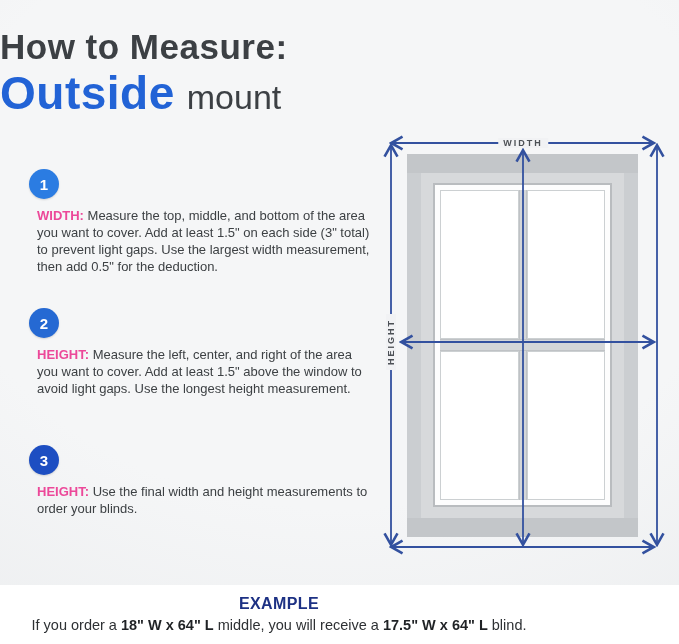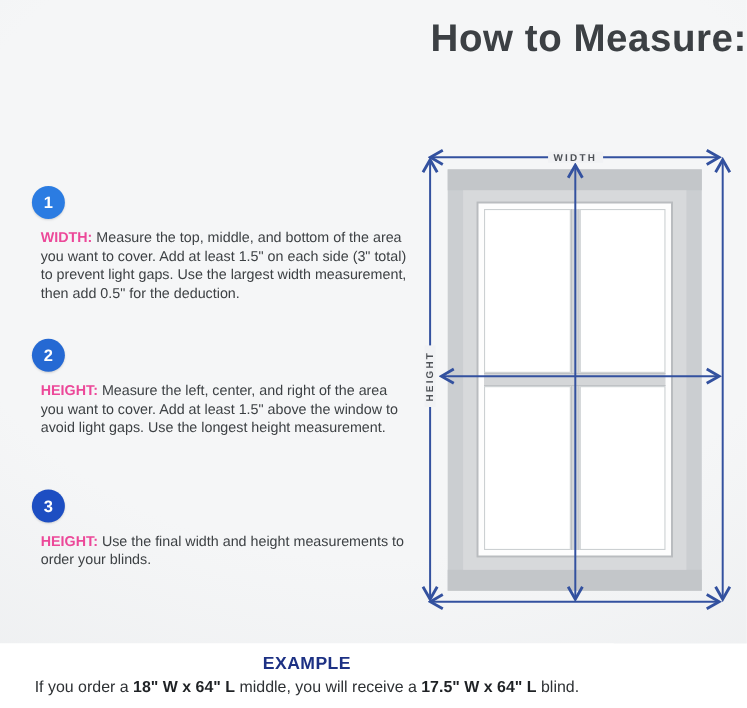--- a/index.html
+++ b/index.html
@@ -6,21 +6,21 @@
   body { width:679px; height:644px; }
   .page {
     position:relative; width:679px; height:644px; overflow:hidden;
     font-family:"Liberation Sans", sans-serif; background:#ffffff;
   }
   .main-bg {
     position:absolute; left:0; top:0; width:679px; height:585px;
     background: radial-gradient(130% 115% at 50% 35%, #f5f6f7 45%, #e7e9eb 100%);
   }
   
-  .title-block { position:absolute; left:0; top:16px; width:679px; text-align:right; }
+  .title-block { position:absolute; left:0; top:28px; width:679px; text-align:left; }
   .title-line1 {
     margin:0; font-size:35px; line-height:38px; font-weight:600;
     color:#3c4044; letter-spacing:0.5px;
   }
   .title-line2 { margin-top:3px; line-height:48px; }
   .title-accent { font-size:46px; font-weight:800; color:#2263d6; letter-spacing:0.5px; }
   .title-suffix { font-size:34px; font-weight:500; color:#3c4044; margin-left:12px; }
   
   .step { position:absolute; left:29px; width:348px; }
   .step-1 { top:169px; }
@@ -84,20 +84,23 @@
   .seg-b { font-weight:700; color:#1f2225; }
 </style>
 </head>
 <body>
 
 <div class="page">
   <div class="main-bg"></div>
 
   <div class="title-block">
     <h1 class="title-line1">How to Measure:</h1>
+    <div class="title-line2">
+      <span class="title-accent">Outside</span><span class="title-suffix">mount</span>
+    </div>
   </div>
 
   <div class="step step-1">
     <div class="step-circle c1">1</div>
     <div class="step-text">
       <span class="step-label">WIDTH:</span>
       <span>Measure the top, middle, and bottom of the area you want to cover. Add at least 1.5" on each side (3" total) to prevent light gaps. Use the largest width measurement, then add 0.5" for the deduction.</span>
     </div>
   </div>
 

